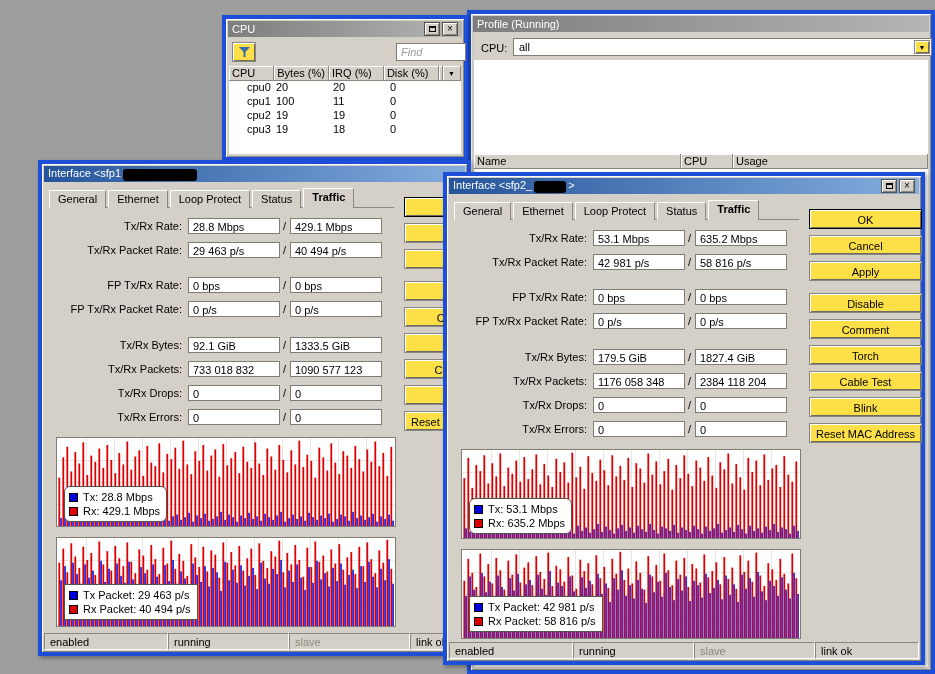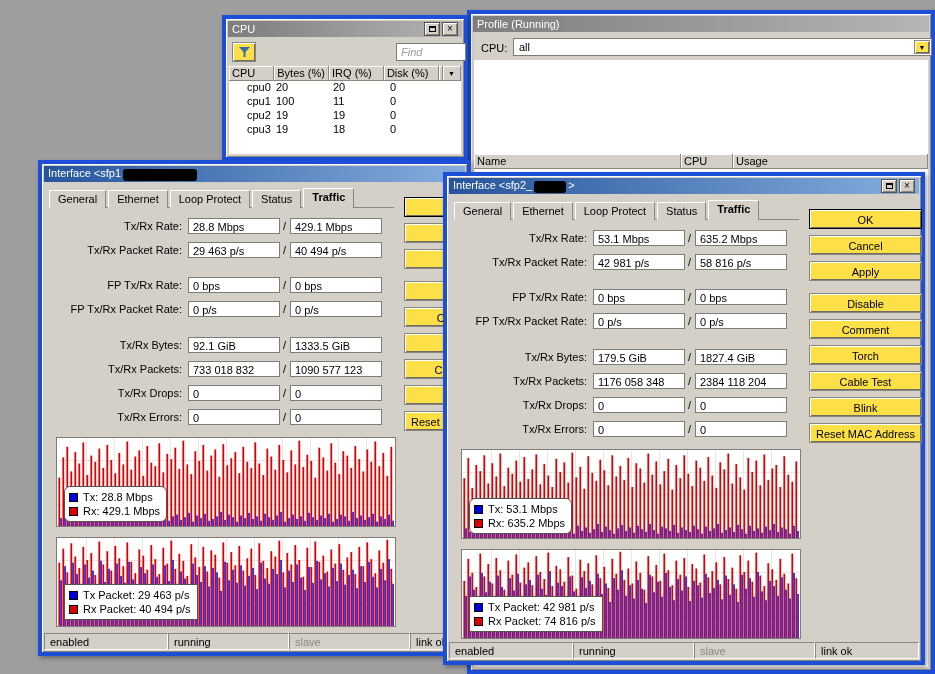--- a/index.html
+++ b/index.html
@@ -1101,21 +1101,21 @@
           <rect x="334.3" y="44" width="1.5" height="44" fill="#0000dd"></rect>
         </svg>
     </div>
     <div class="legend leg2">
       <div class="lrow">
           <span class="sw" style="background: rgb(0, 0, 221);"></span>
           <span>Tx Packet: 42 981 p/s</span>
         </div>
       <div class="lrow">
           <span class="sw" style="background: rgb(221, 0, 0);"></span>
-          <span>Rx Packet: 74 816 p/s</span>
+          <span>Rx Packet: 58 816 p/s</span>
         </div>
     </div>
 
     <div class="sbar">
       <div class="seg s1">enabled</div>
       <div class="seg s2">running</div>
       <div class="seg s3">slave</div>
       <div class="seg s4">link ok</div>
     </div>
   </div>

